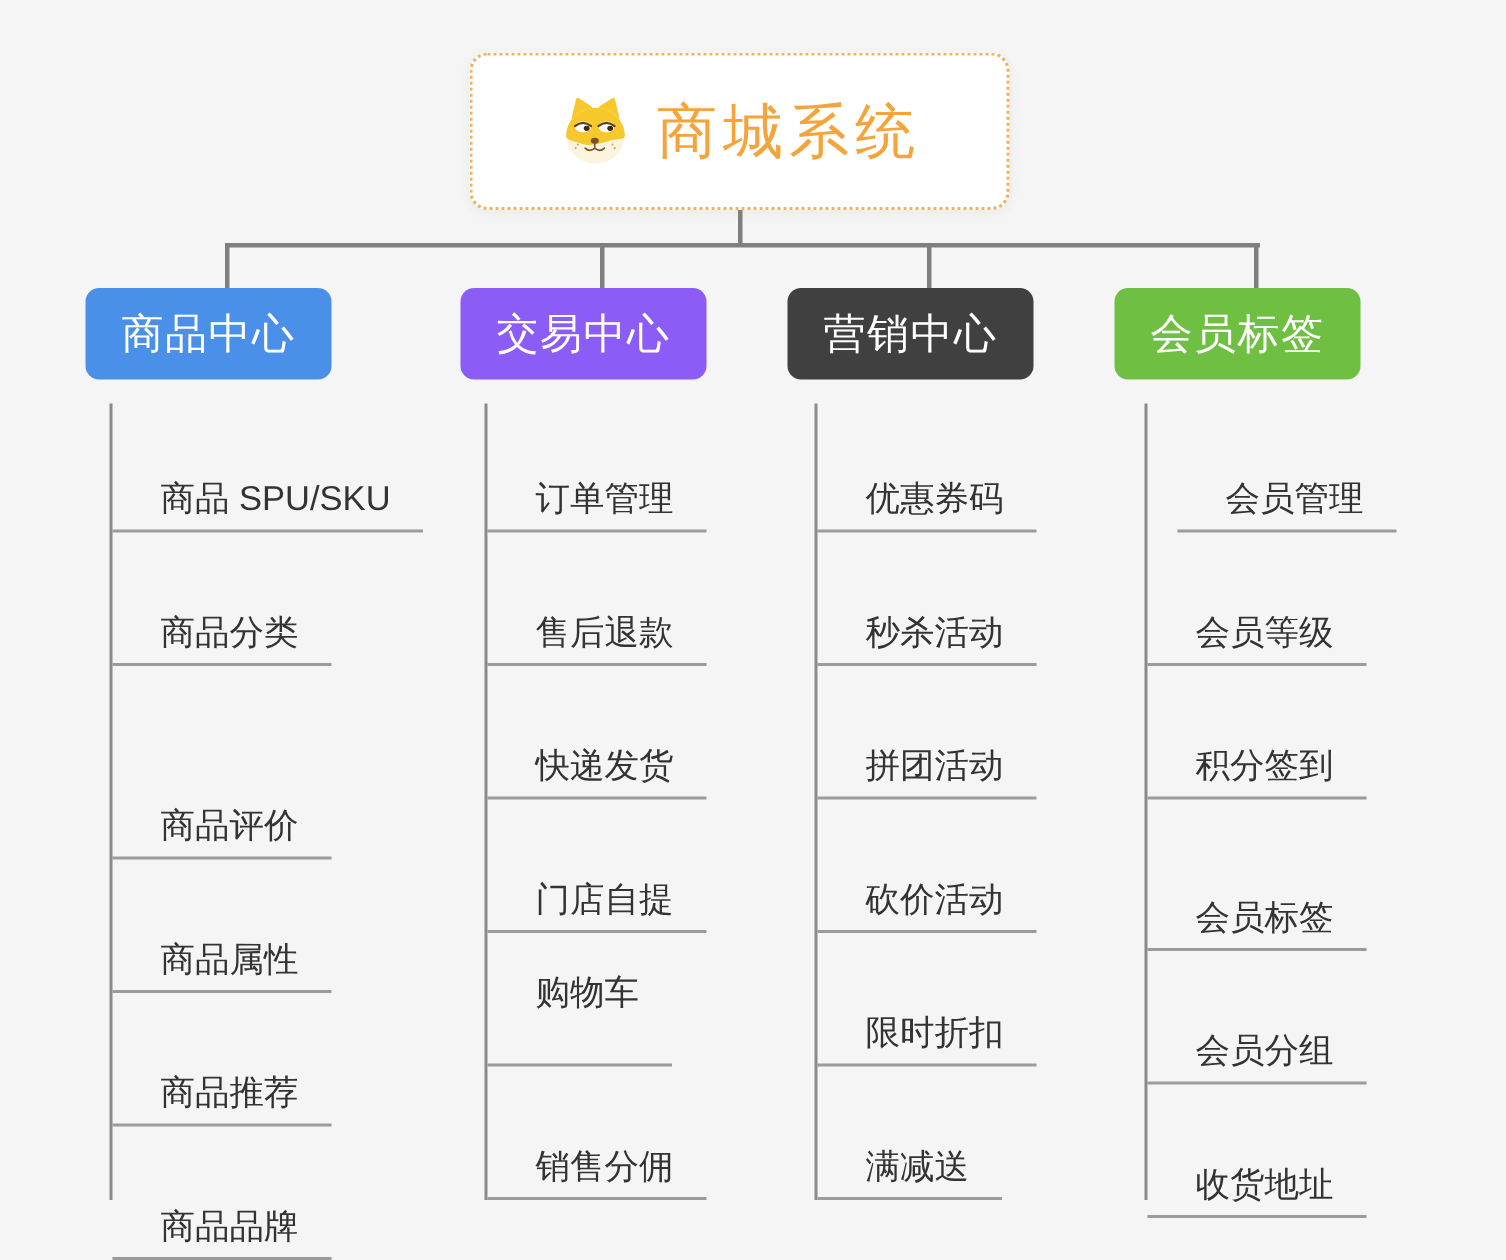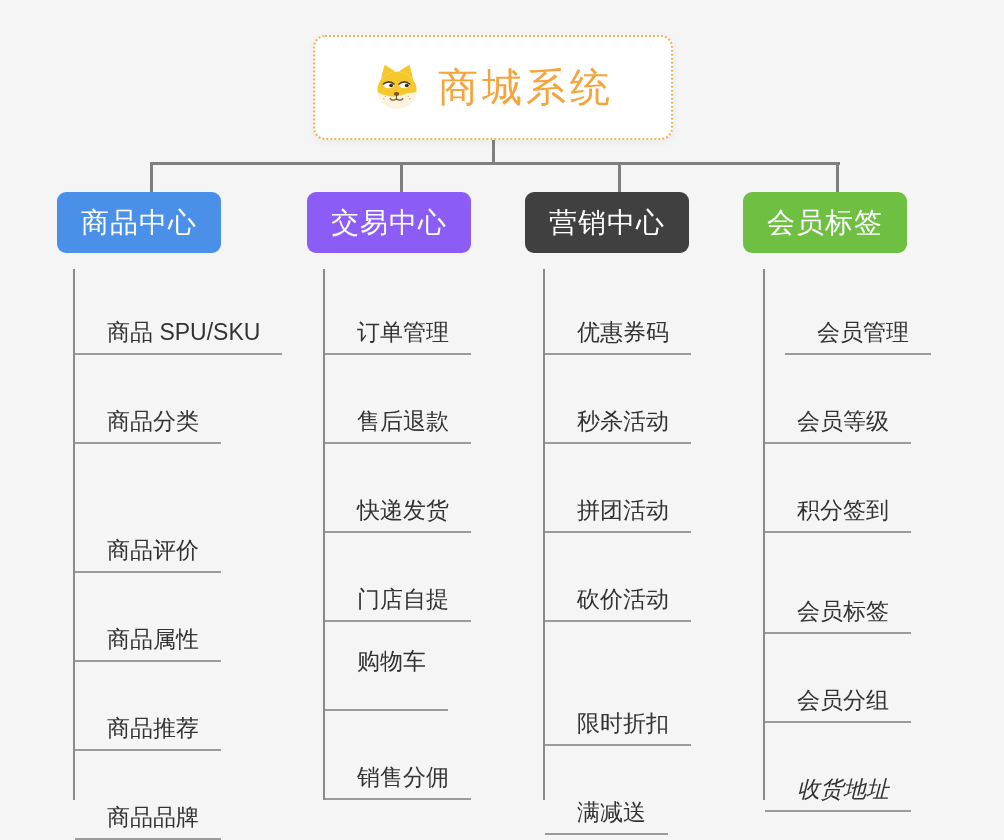--- a/index.html
+++ b/index.html
@@ -174,21 +174,21 @@
         </div>
         <div class="child" style="border-bottom-color: rgb(155, 155, 155);">
           <span>秒杀活动</span>
         </div>
         <div class="child" style="border-bottom-color: rgb(155, 155, 155);">
           <span>拼团活动</span>
         </div>
         <div class="child" style="border-bottom-color: rgb(155, 155, 155); align-items: flex-end;">
           <span>砍价活动</span>
         </div>
-        <div class="child" style="border-bottom-color: rgb(155, 155, 155); margin-top: 35px;">
+        <div class="child" style="border-bottom-color: rgb(155, 155, 155);">
           <span>限时折扣</span>
         </div>
         <div class="child" style="border-bottom-color: rgb(155, 155, 155);">
           <span>满减送</span>
         </div>
       </div>
       <div class="line" style="left: 835.5px; top: 163px; width: 3px; height: 45px; background: rgb(127, 127, 127);"></div>
       <div class="branch-head" style="left: 743px; background: rgb(111, 192, 66);">
         <span>会员标签</span>
       </div>
@@ -201,19 +201,19 @@
         </div>
         <div class="child" style="border-bottom-color: rgb(155, 155, 155);">
           <span>积分签到</span>
         </div>
         <div class="child" style="border-bottom-color: rgb(155, 155, 155); margin-top: 12px;">
           <span>会员标签</span>
         </div>
         <div class="child" style="border-bottom-color: rgb(155, 155, 155);">
           <span>会员分组</span>
         </div>
-        <div class="child" style="border-bottom-color: rgb(155, 155, 155); font-style: italic;">
+        <div class="child" style="border-bottom-color: rgb(155, 155, 155);">
           <span>收货地址</span>
         </div>
       </div>
     </div>
 
 </div>
 
 </body></html>

